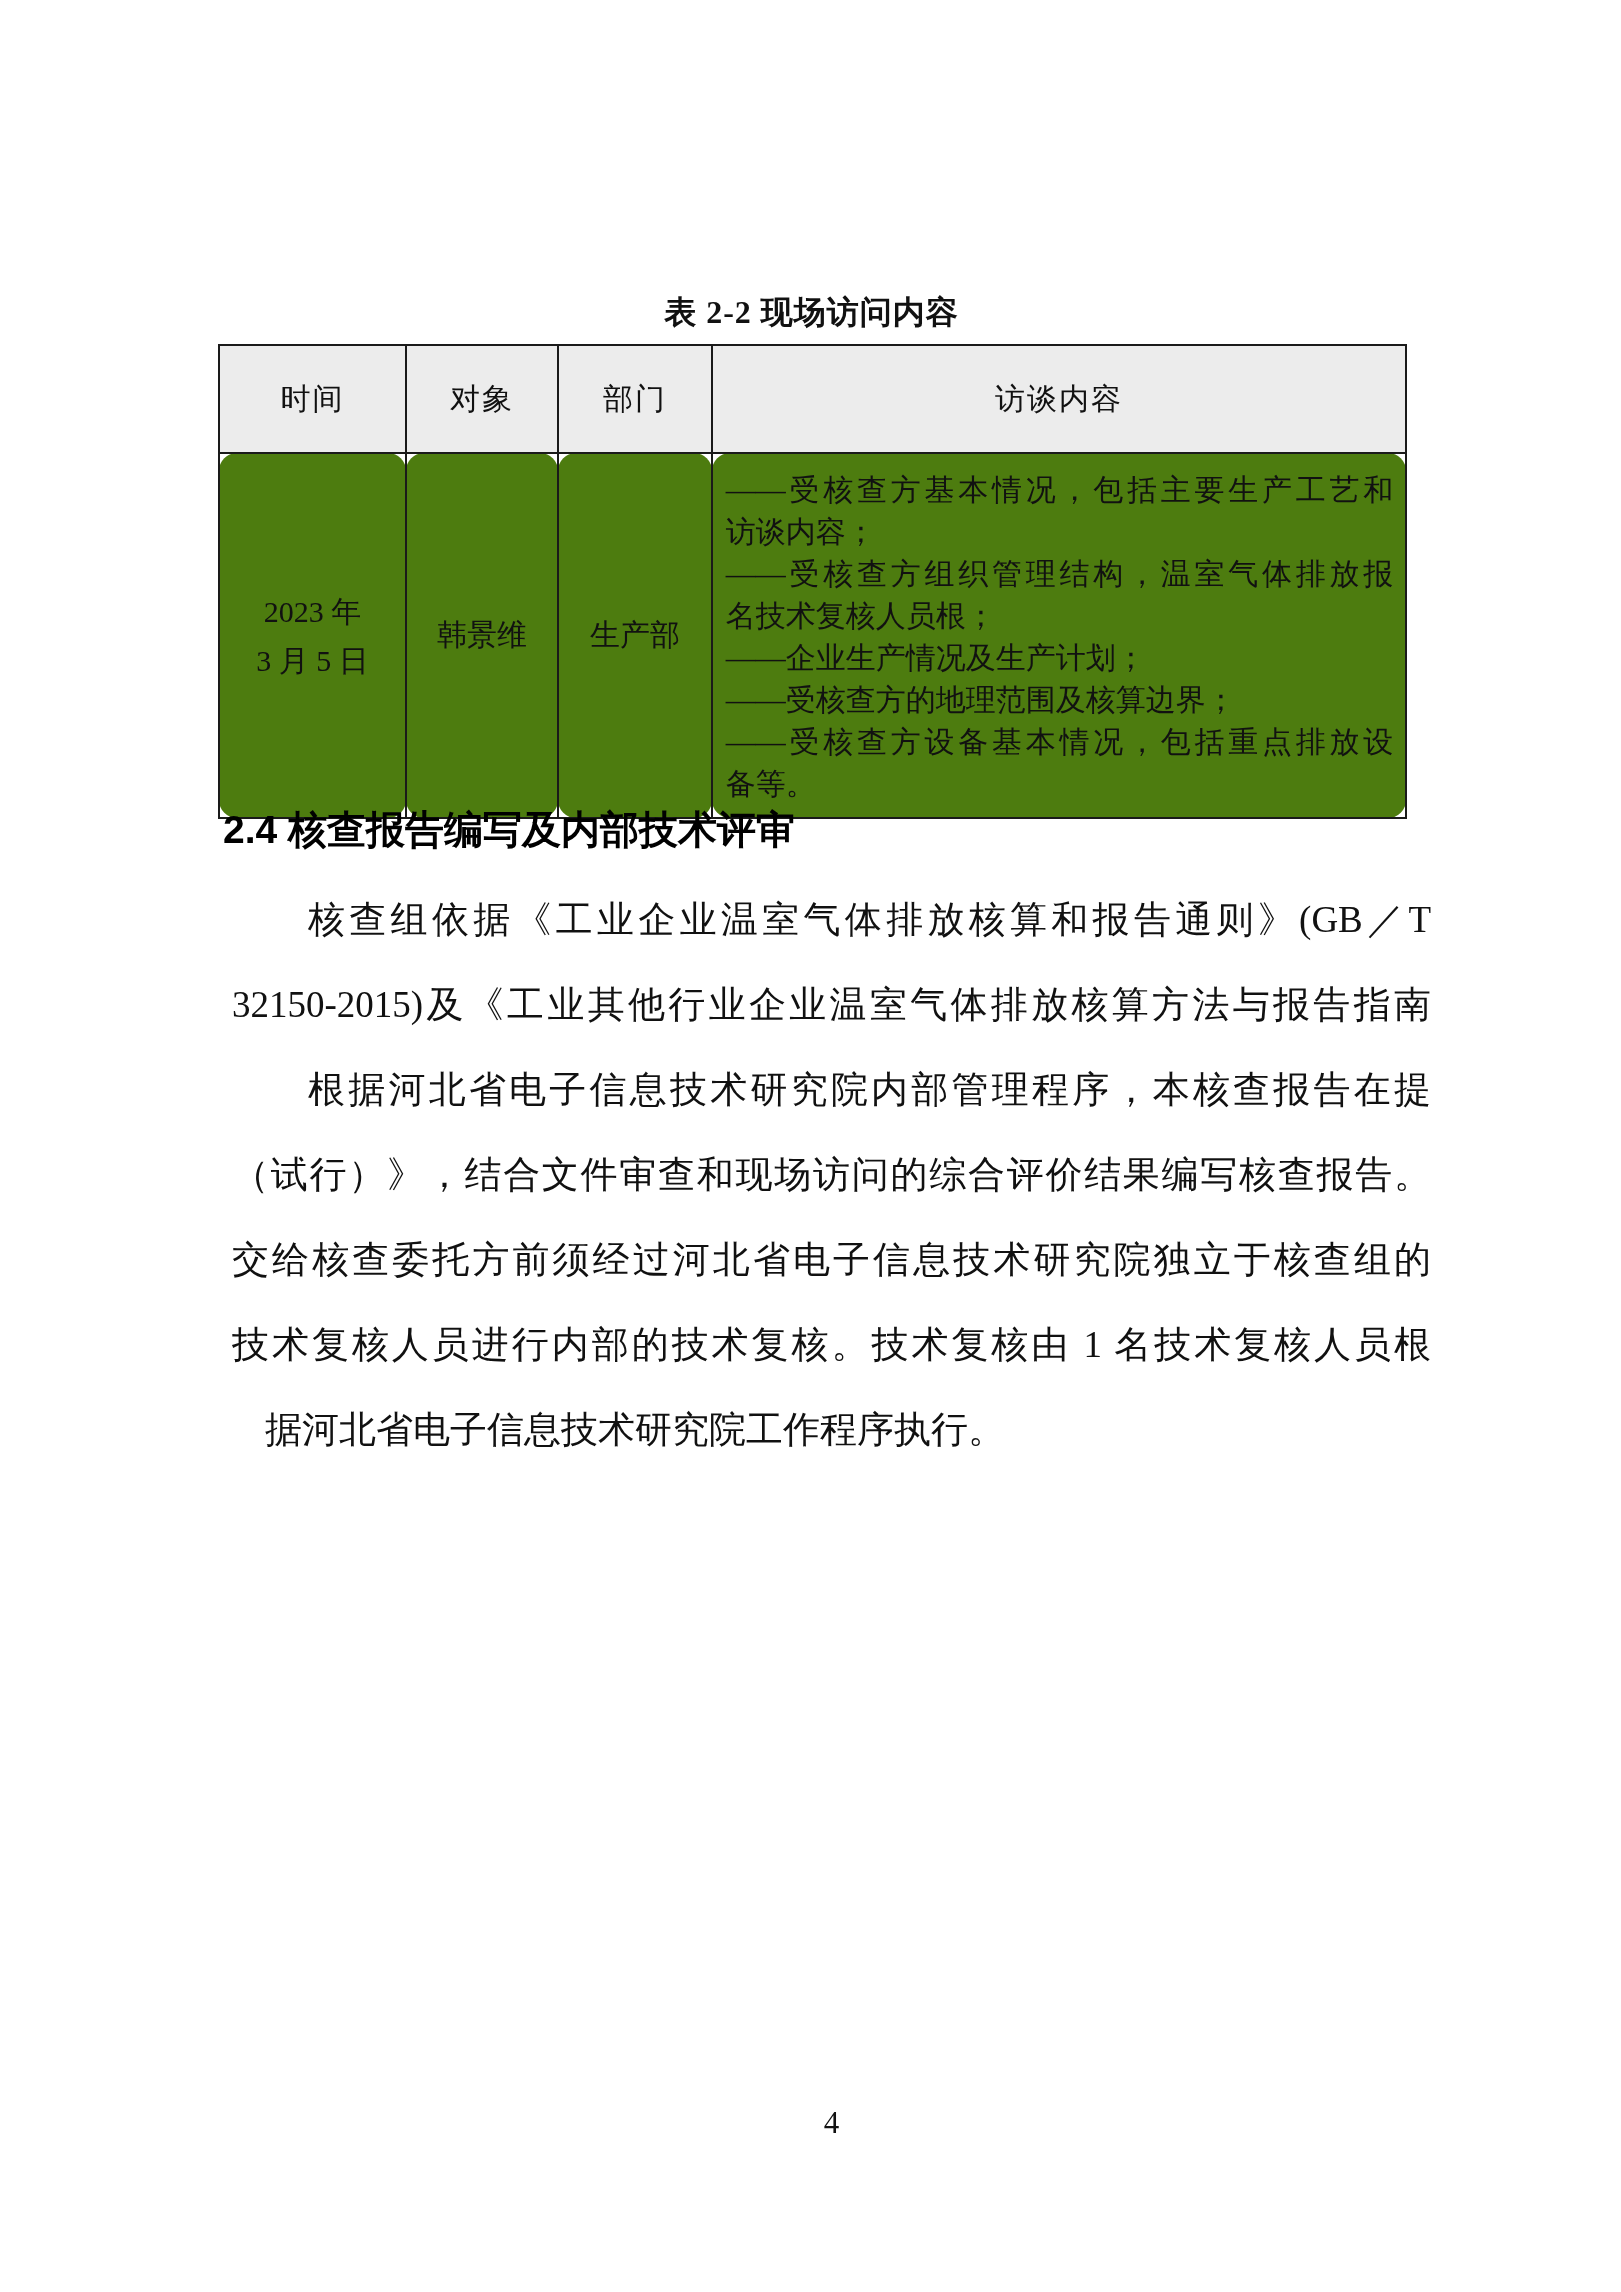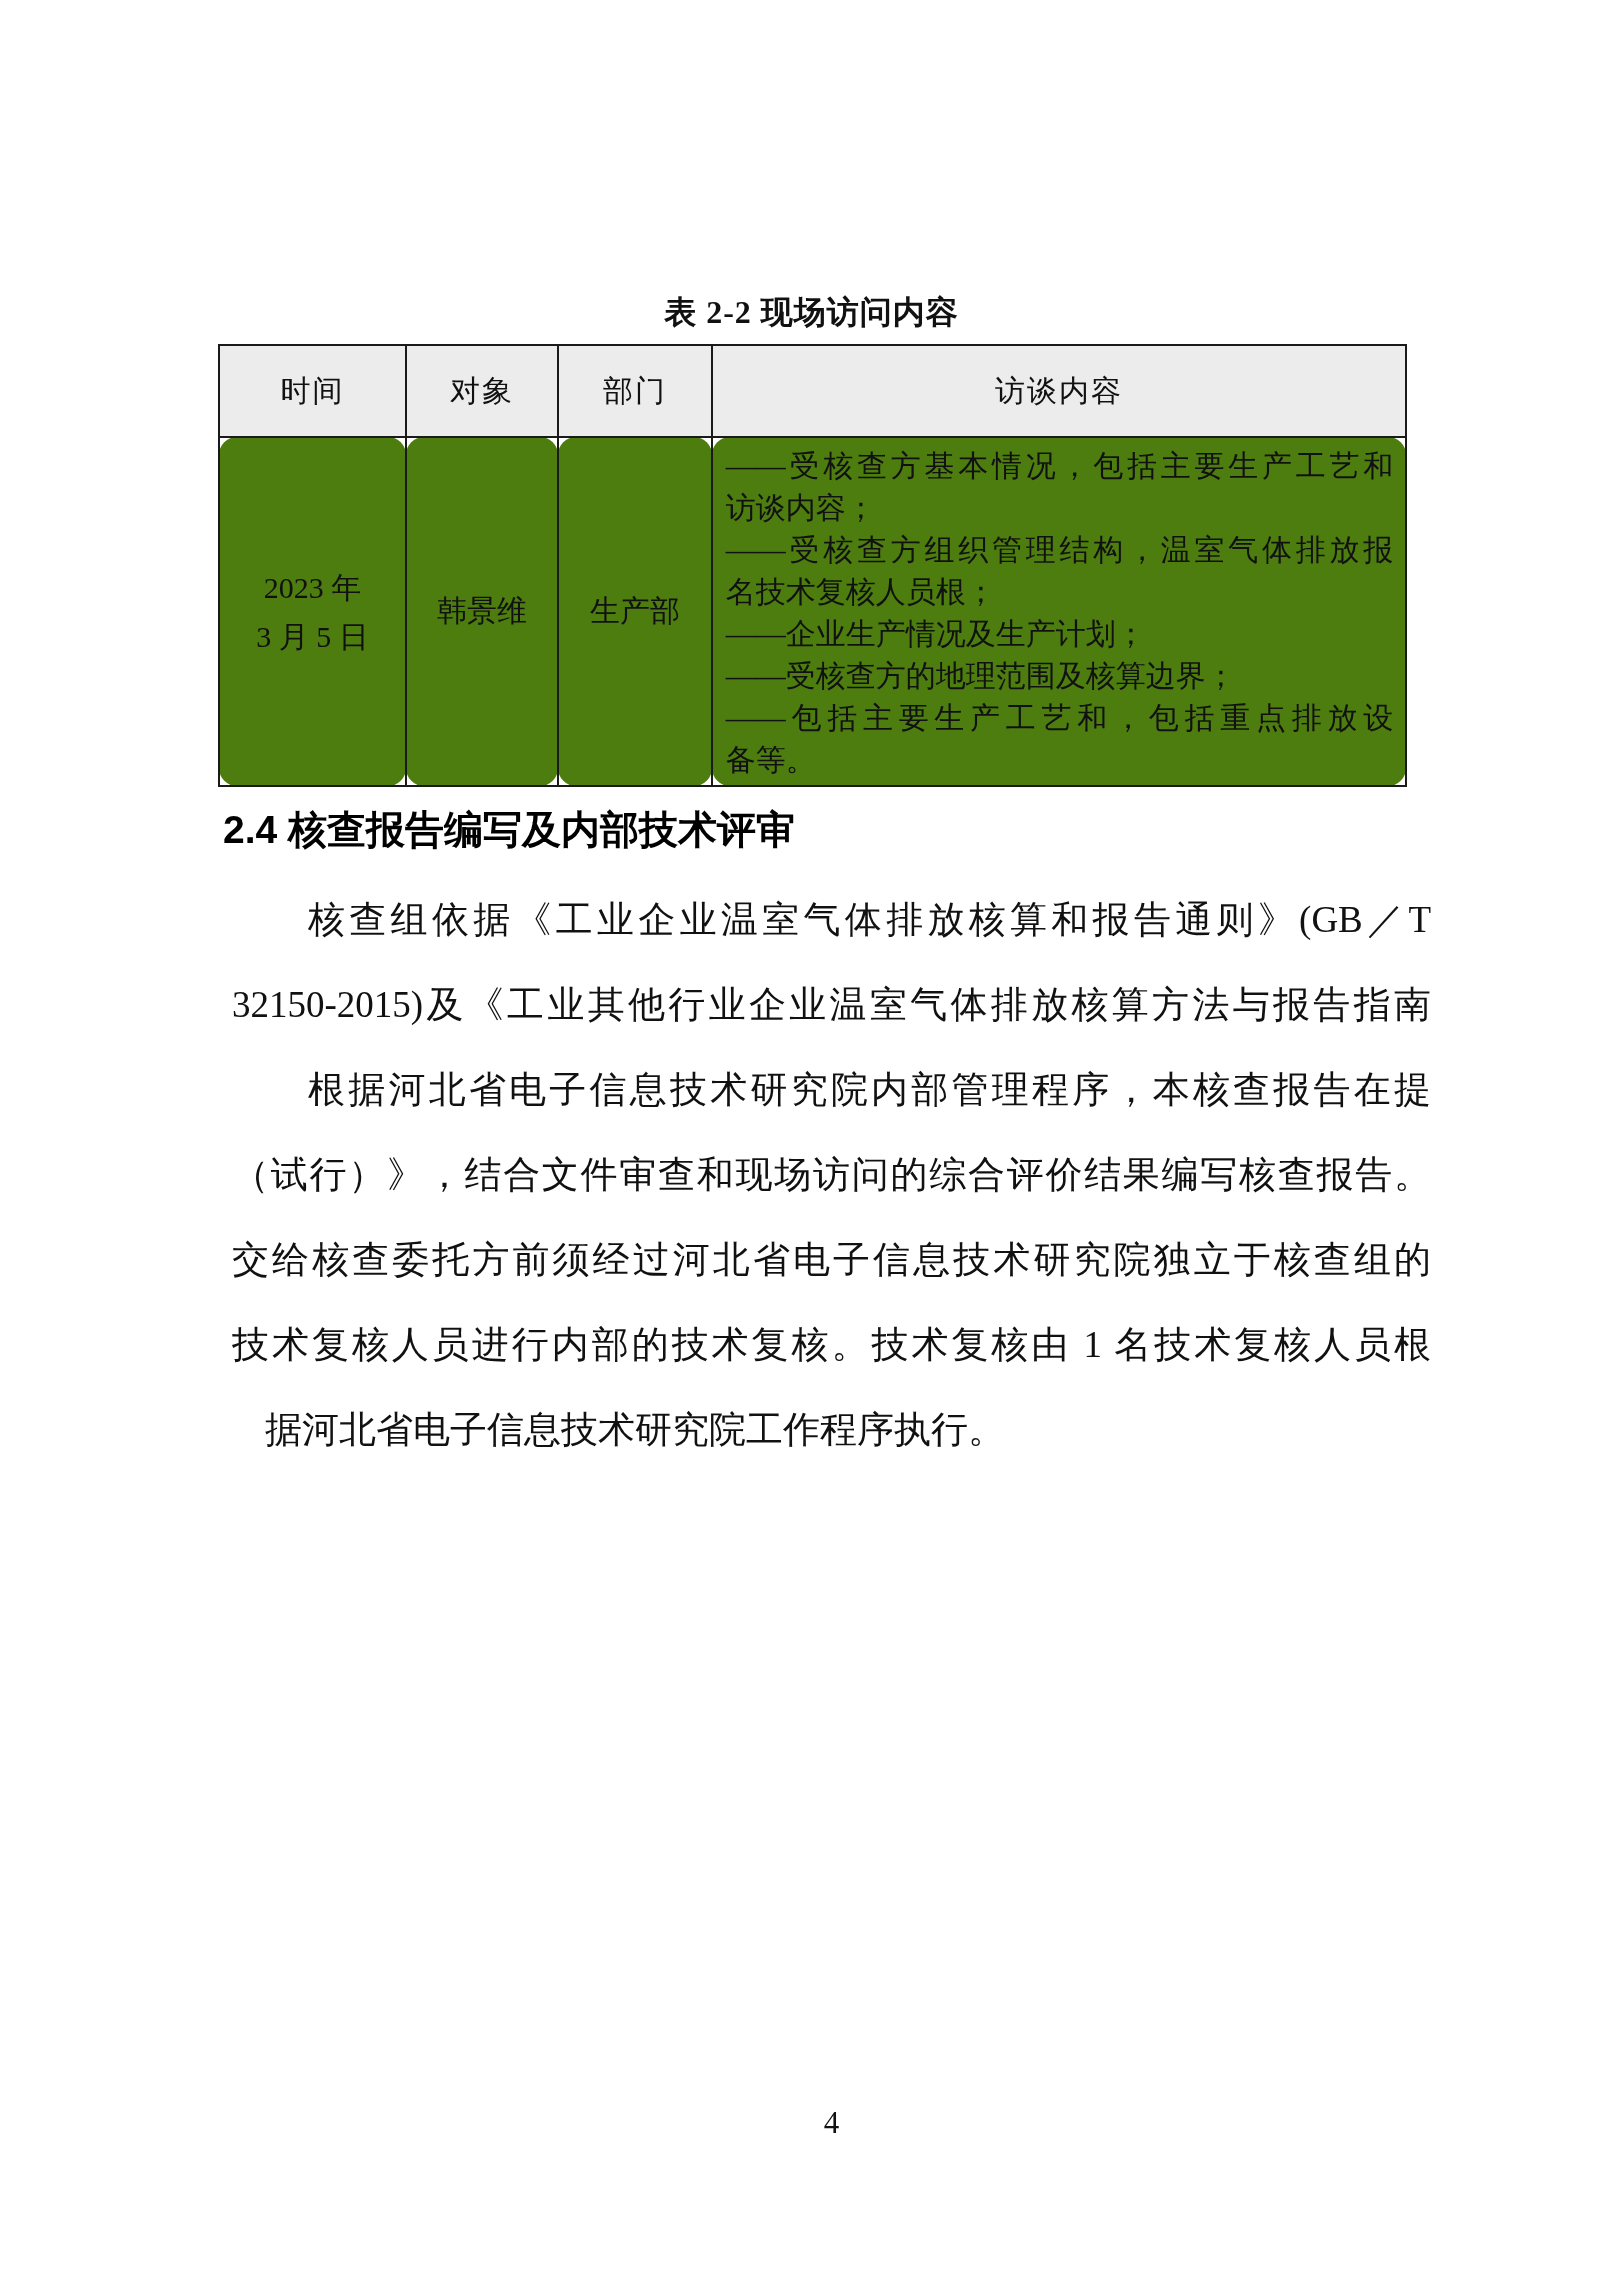--- a/index.html
+++ b/index.html
@@ -30,21 +30,21 @@
     position: absolute;
     left: 218px;
     top: 344px;
     border-collapse: collapse;
     table-layout: fixed;
     width: 1187px;
     font-size: 30px;
   }
   .doc-table th, .doc-table td {
     border: 2px solid #1a1a1a;
-    padding: 4px;
+    padding: 12px;
     overflow: hidden;
   }
   .doc-table { border: 2.9px solid #1a1a1a; }
   .doc-table thead th {
     background: #ececec;
     font-weight: normal;
     height: 82px;
     text-align: center;
     vertical-align: middle;
     border-bottom: 2.9px solid #1a1a1a;
@@ -139,21 +139,21 @@
         </td>
         <td>韩景维</td>
         <td>生产部</td>
         <td class="cell-content">
           <div class="cline jl">——受核查方基本情况，包括主要生产工艺和</div>
           <div class="cline">访谈内容；</div>
           <div class="cline jl">——受核查方组织管理结构，温室气体排放报</div>
           <div class="cline">名技术复核人员根；</div>
           <div class="cline">——企业生产情况及生产计划；</div>
           <div class="cline">——受核查方的地理范围及核算边界；</div>
-          <div class="cline jl">——包括主要生产工艺和，包括重点排放设</div>
+          <div class="cline jl">——受核查方设备基本情况，包括重点排放设</div>
           <div class="cline">备等。</div>
         </td>
       </tr>
     </tbody>
   </table>
 
   <div class="section-heading">2.4 核查报告编写及内部技术评审</div>
 
   <div class="body-text">
     <div class="pline indent">核查组依据《工业企业温室气体排放核算和报告通则》(GB／T</div>

